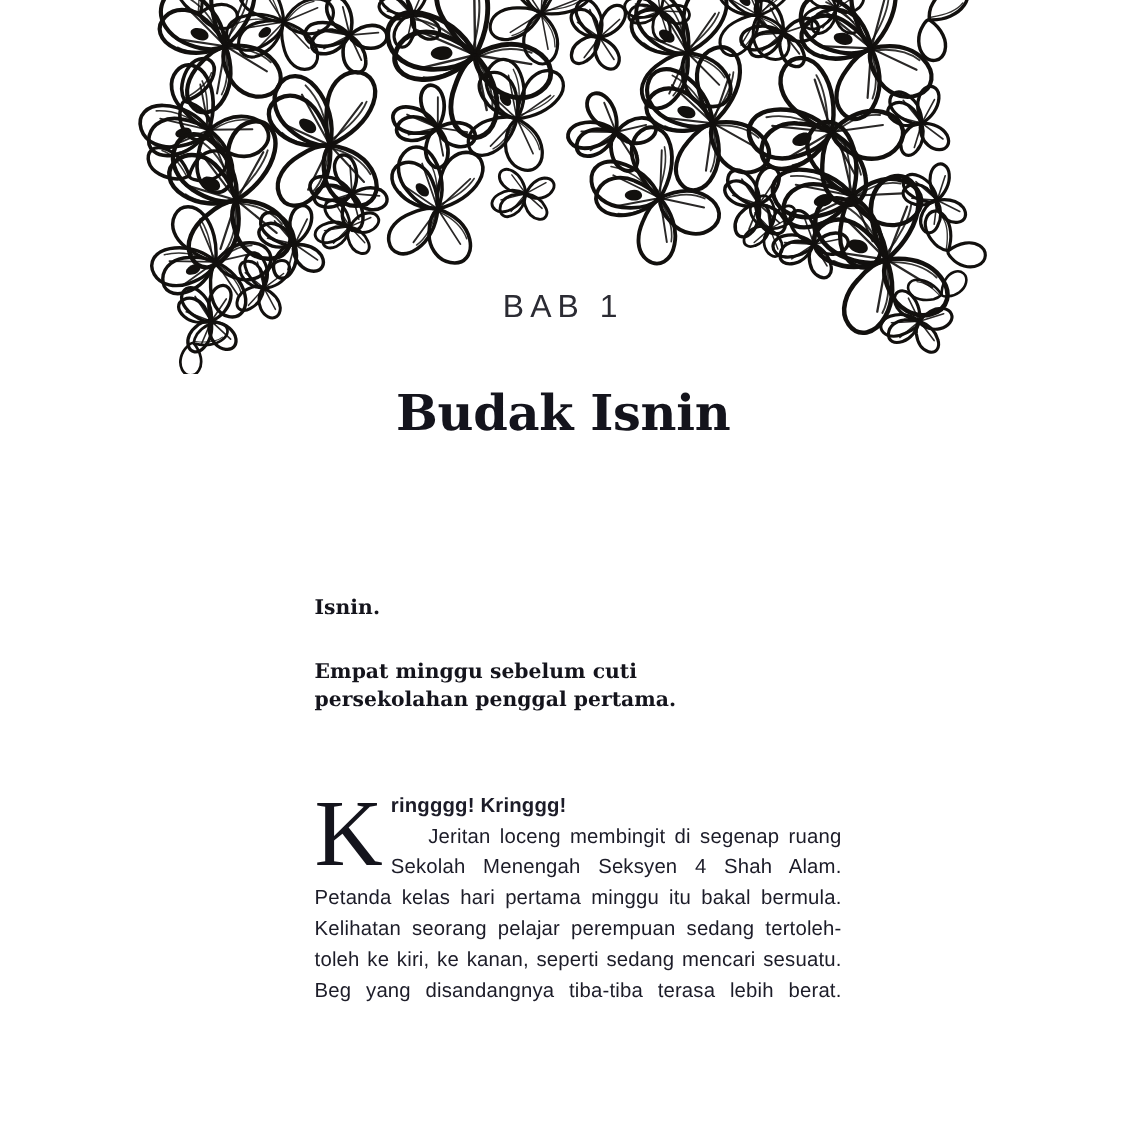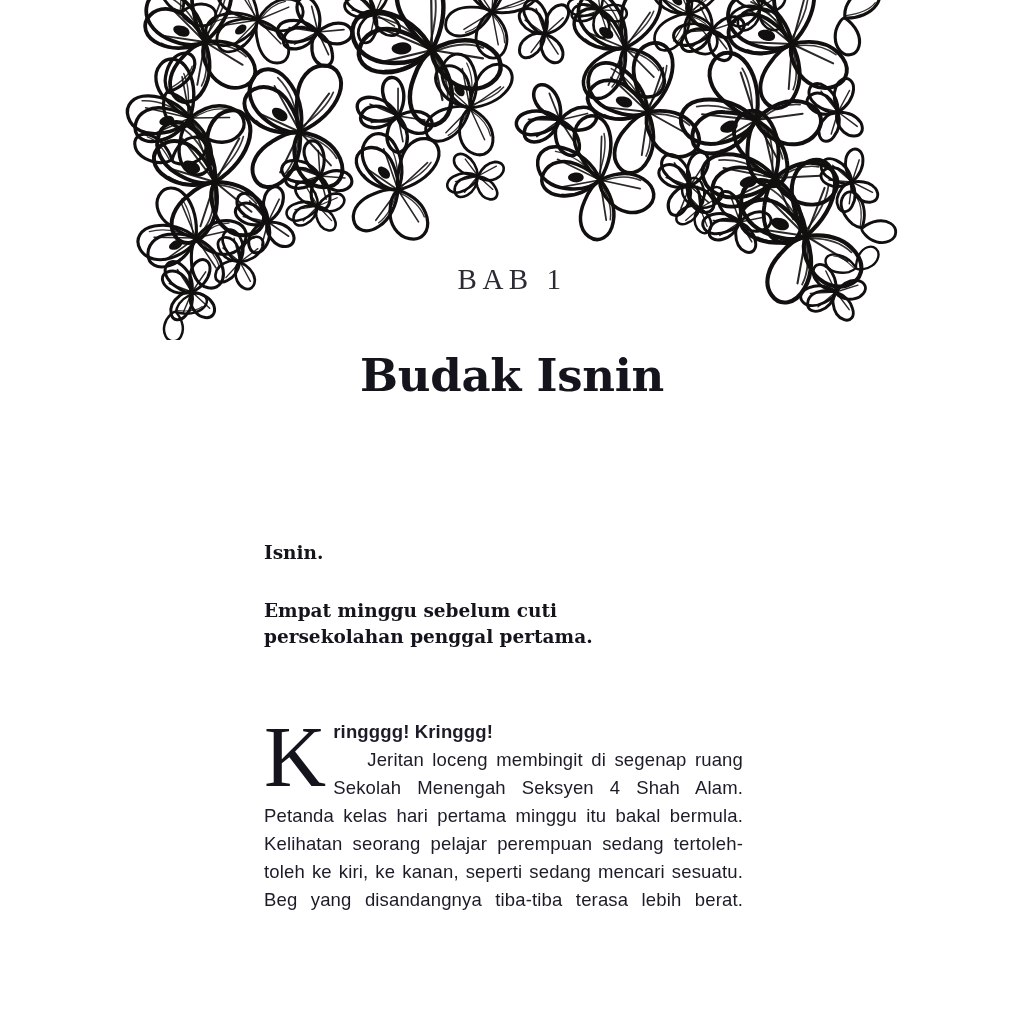--- a/index.html
+++ b/index.html
@@ -43,21 +43,21 @@
   .flower .vein       { stroke-width: 1.3; opacity: .9; }
   .flower .blot       { fill: #12100e; stroke: none; }
 
   
   #chapter-label {
     position: absolute;
     left: 0;
     top: 265px;
     width: 1024px;
     text-align: center;
-    font-family: Liberation Serif, serif;
+    font-family: Liberation Sans, sans-serif;
     font-size: 29px;
     font-weight: 400;
     letter-spacing: 5.5px;
     color: #2b2b33;
     line-height: 1;
   }
   #chapter-title {
     position: absolute;
     left: 0;
     top: 320px;
@@ -67,21 +67,21 @@
     font-size: 45px;
     font-weight: 700;
     letter-spacing: -0.3px;
     color: #14141c;
     line-height: 1.15;
   }
 
   
   #text-column {
     position: absolute;
-    left: 264px;
+    left: 286px;
     top: 540px;
     width: 479px;
   }
   .lede {
     font-family: "DejaVu Serif", "Liberation Serif", serif;
     font-weight: 700;
     font-size: 18.5px;
     line-height: 26px;
     color: #14141c;
     margin: 0;

